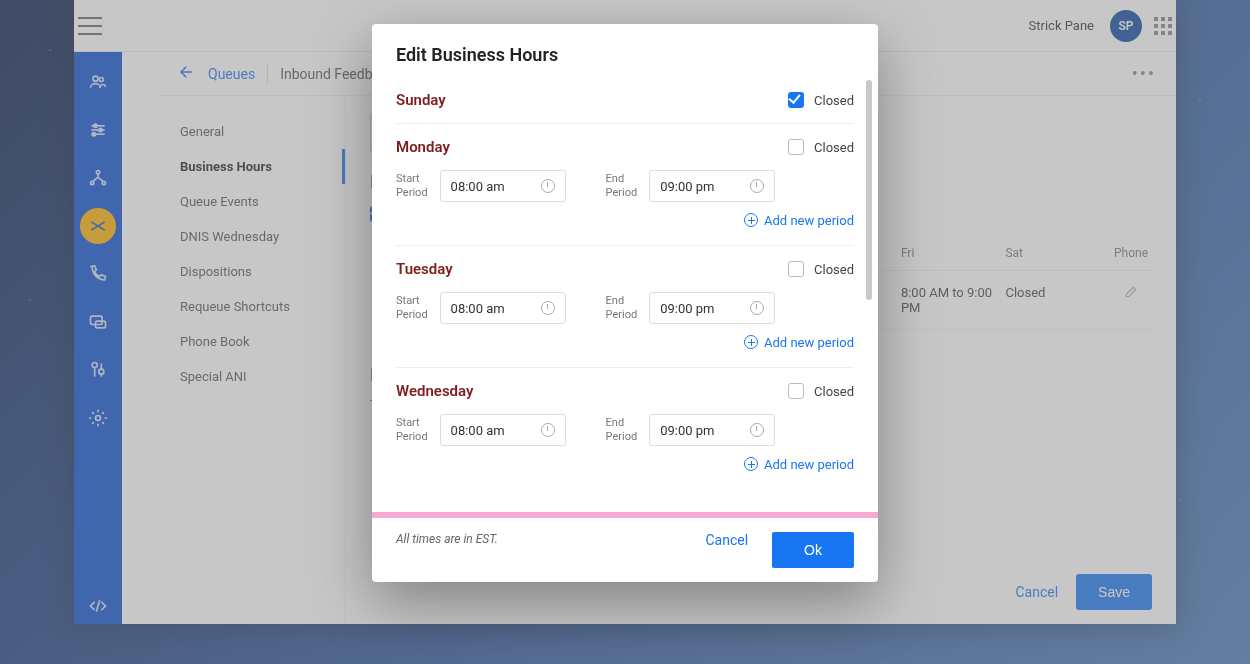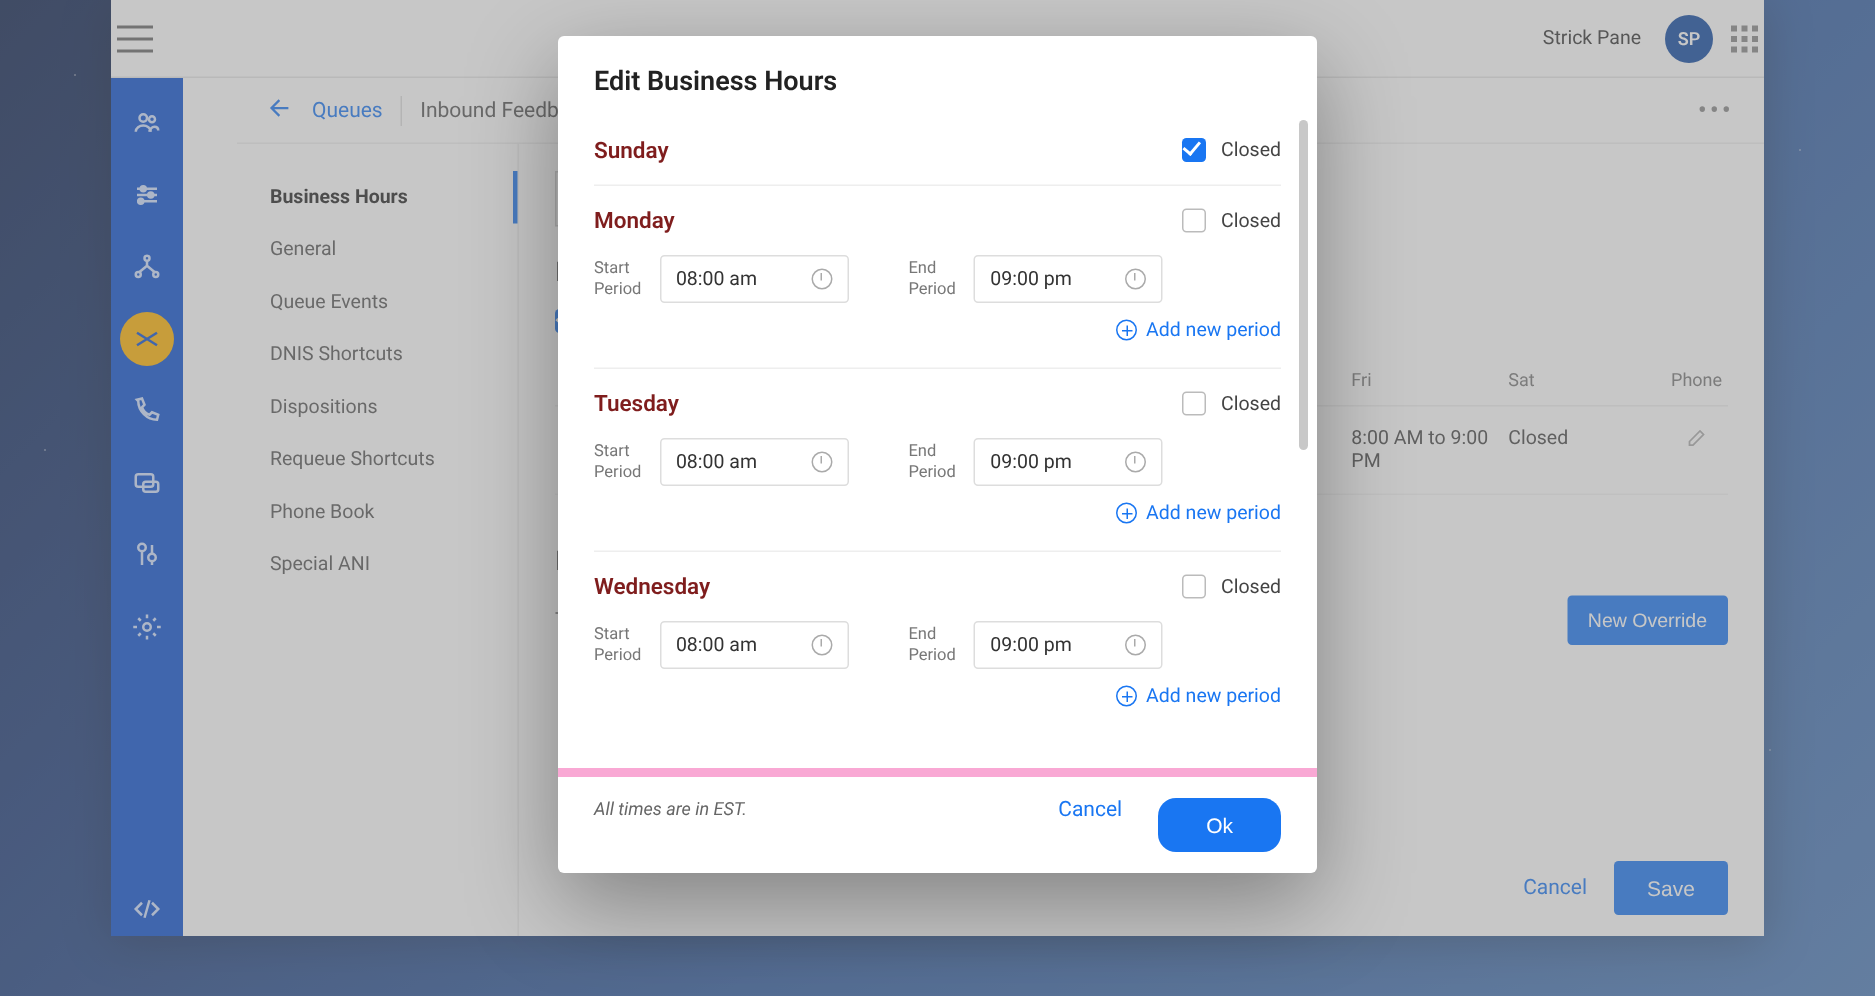--- a/index.html
+++ b/index.html
@@ -92,21 +92,21 @@
   .clock { width:14px; height:14px; border:1.3px solid #aaa; border-radius:50%; position:relative; }
   .clock::after { content:""; position:absolute; left:5px; top:2px; width:1px; height:5px; background:#aaa; }
   .add-period { text-align:right; margin-top:10px; }
   .add-period a { color:#1976f2; font-size:13px; text-decoration:none; cursor:pointer; display:inline-flex; align-items:center; gap:6px; }
   .plus-circ { width:14px; height:14px; border:1.3px solid #1976f2; border-radius:50%; position:relative; }
   .plus-circ::before { content:""; position:absolute; left:3px; top:6px; width:7px; height:1.3px; background:#1976f2; }
   .plus-circ::after { content:""; position:absolute; left:6px; top:3px; width:1.3px; height:7px; background:#1976f2; }
   .modal-footer { border-top:6px solid #f9a8d4; padding:14px 24px; display:flex; align-items:flex-start; }
   .tz-note { font-size:12px; font-style:italic; color:#666; flex:1; }
   .modal-cancel { color:#1976f2; font-size:14px; cursor:pointer; margin-right:24px; }
-  .modal-ok { background:#1976f2; color:#fff; border:none; padding:10px 32px; font-size:14px; border-radius:12px; cursor:pointer; }
+  .modal-ok { background:#1976f2; color:#fff; border:none; padding:10px 32px; font-size:14px; border-radius:2px; cursor:pointer; }
   
   .modal-scrolltrack { position:absolute; right:6px; top:56px; bottom:70px; width:6px; }
   .modal-scrollthumb { position:absolute; right:0; top:0; width:6px; height:220px; background:#c8c8c8; border-radius:3px; }
   .modal-body::-webkit-scrollbar { width:0; }
 </style>
 </head>
 <body>
 
 <div class="app">
 
@@ -211,24 +211,24 @@
         <span class="crumb-link">Queues</span>
         <span class="crumb-sep"></span>
         <span class="crumb-current">Inbound Feedback Calls</span>
         <div class="crumbs-spacer"></div>
         <span class="more-dots">•••</span>
       </div>
 
       <div class="main">
 
         <div class="sidenav">
+          <div class="sidenav-item">General</div>
           <div class="sidenav-item active">Business Hours</div>
-          <div class="sidenav-item">General</div>
           <div class="sidenav-item">Queue Events</div>
-          <div class="sidenav-item">DNIS Shortcuts</div>
+          <div class="sidenav-item">DNIS Wednesday</div>
           <div class="sidenav-item">Dispositions</div>
           <div class="sidenav-item">Requeue Shortcuts</div>
           <div class="sidenav-item">Phone Book</div>
           <div class="sidenav-item">Special ANI</div>
         </div>
 
         <div class="panel">
           <span class="alltime-btn">All ti</span>
           <div class="section-title">Daily B</div>
           <div class="obs-row">
@@ -255,21 +255,20 @@
             <div>Closed</div>
             <div class="edit-col">
               <svg width="14" height="14" viewBox="0 0 24 24" fill="none" stroke="#aaa" stroke-width="2">
                   <path d="M4 20h4L20 8l-4-4L4 16v4z"></path>
                 </svg>
             </div>
           </div>
           <div class="subtitle">Busine</div>
           <div class="override-row">
             <div class="no-over">There ar</div>
-            <button class="new-override-btn">New Override</button>
           </div>
           <div class="footer-btns">
             <span class="cancel-link">Cancel</span>
             <button class="save-btn">Save</button>
           </div>
         </div>
       </div>
     </div>
   </div>
 </div>

